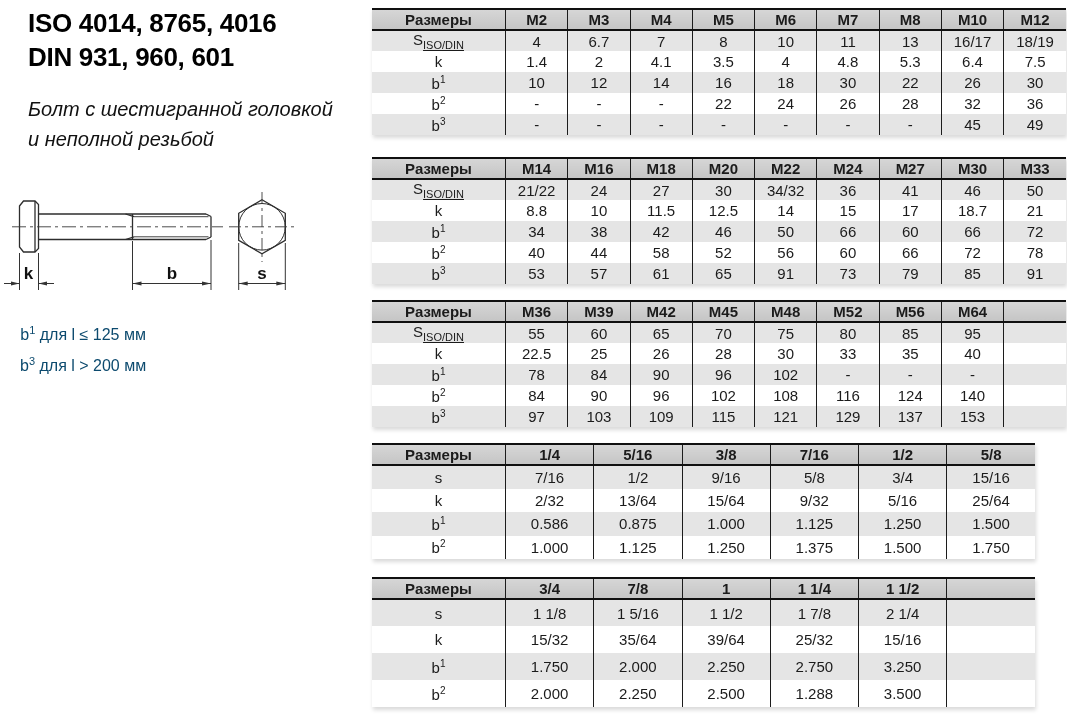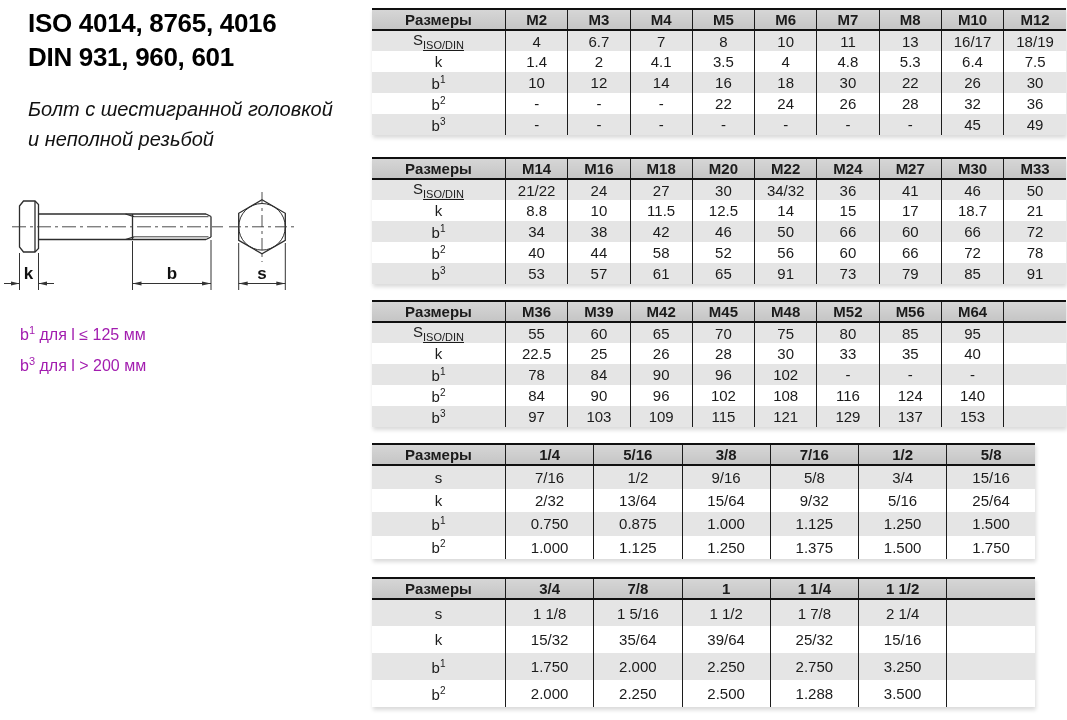--- a/index.html
+++ b/index.html
@@ -3,21 +3,21 @@
 <meta charset="utf-8">
 <style>
   html,body{margin:0;padding:0;background:#fff;}
   .page{position:relative;width:1067px;height:720px;background:#ffffff;overflow:hidden;
         font-family:"Liberation Sans",sans-serif;color:#1a1a1a;}
 
   .title{position:absolute;left:28px;top:6px;font-size:26px;font-weight:bold;
          line-height:34px;letter-spacing:-0.3px;color:#000;}
   .subtitle{position:absolute;left:28px;top:94px;font-size:20px;line-height:30px;color:#111;font-style:italic;}
 
-  .footnotes{position:absolute;left:20px;top:317px;font-size:16px;line-height:26px;color:#a21caf;}
+  .footnotes{position:absolute;left:20px;top:317px;font-size:16px;line-height:26px;color:#0c4a6e;text-align:center;}
   .footnotes sup{font-size:11px;}
 
   svg text{font-family:"Liberation Sans",sans-serif;}
 
   table.spec{position:absolute;left:372px;border-collapse:collapse;table-layout:fixed;
              font-size:15px;color:#1b1b1b;box-shadow:1px 3px 4px rgba(0,0,0,0.15);}
   .spec th,.spec td{text-align:center;vertical-align:middle;padding:0;white-space:nowrap;overflow:hidden;}
   .spec th + th,.spec td + td{border-left:1.5px solid #1c1c1c;}
   .spec thead th{background:linear-gradient(#d6d6d6,#c5c5c5);font-weight:bold;
                  border-top:2.5px solid #101010;border-bottom:2.5px solid #101010;height:19px;}
@@ -374,21 +374,21 @@
           <td><span>k</span></td>
           <td>2/32</td>
           <td>13/64</td>
           <td>15/64</td>
           <td>9/32</td>
           <td>5/16</td>
           <td>25/64</td>
         </tr>
         <tr class="odd">
           <td><span>b</span><sup>1</sup></td>
-          <td>0.750</td>
+          <td>0.586</td>
           <td>0.875</td>
           <td>1.000</td>
           <td>1.125</td>
           <td>1.250</td>
           <td>1.500</td>
         </tr>
         <tr class="even">
           <td><span>b</span><sup>2</sup></td>
           <td>1.000</td>
           <td>1.125</td>

